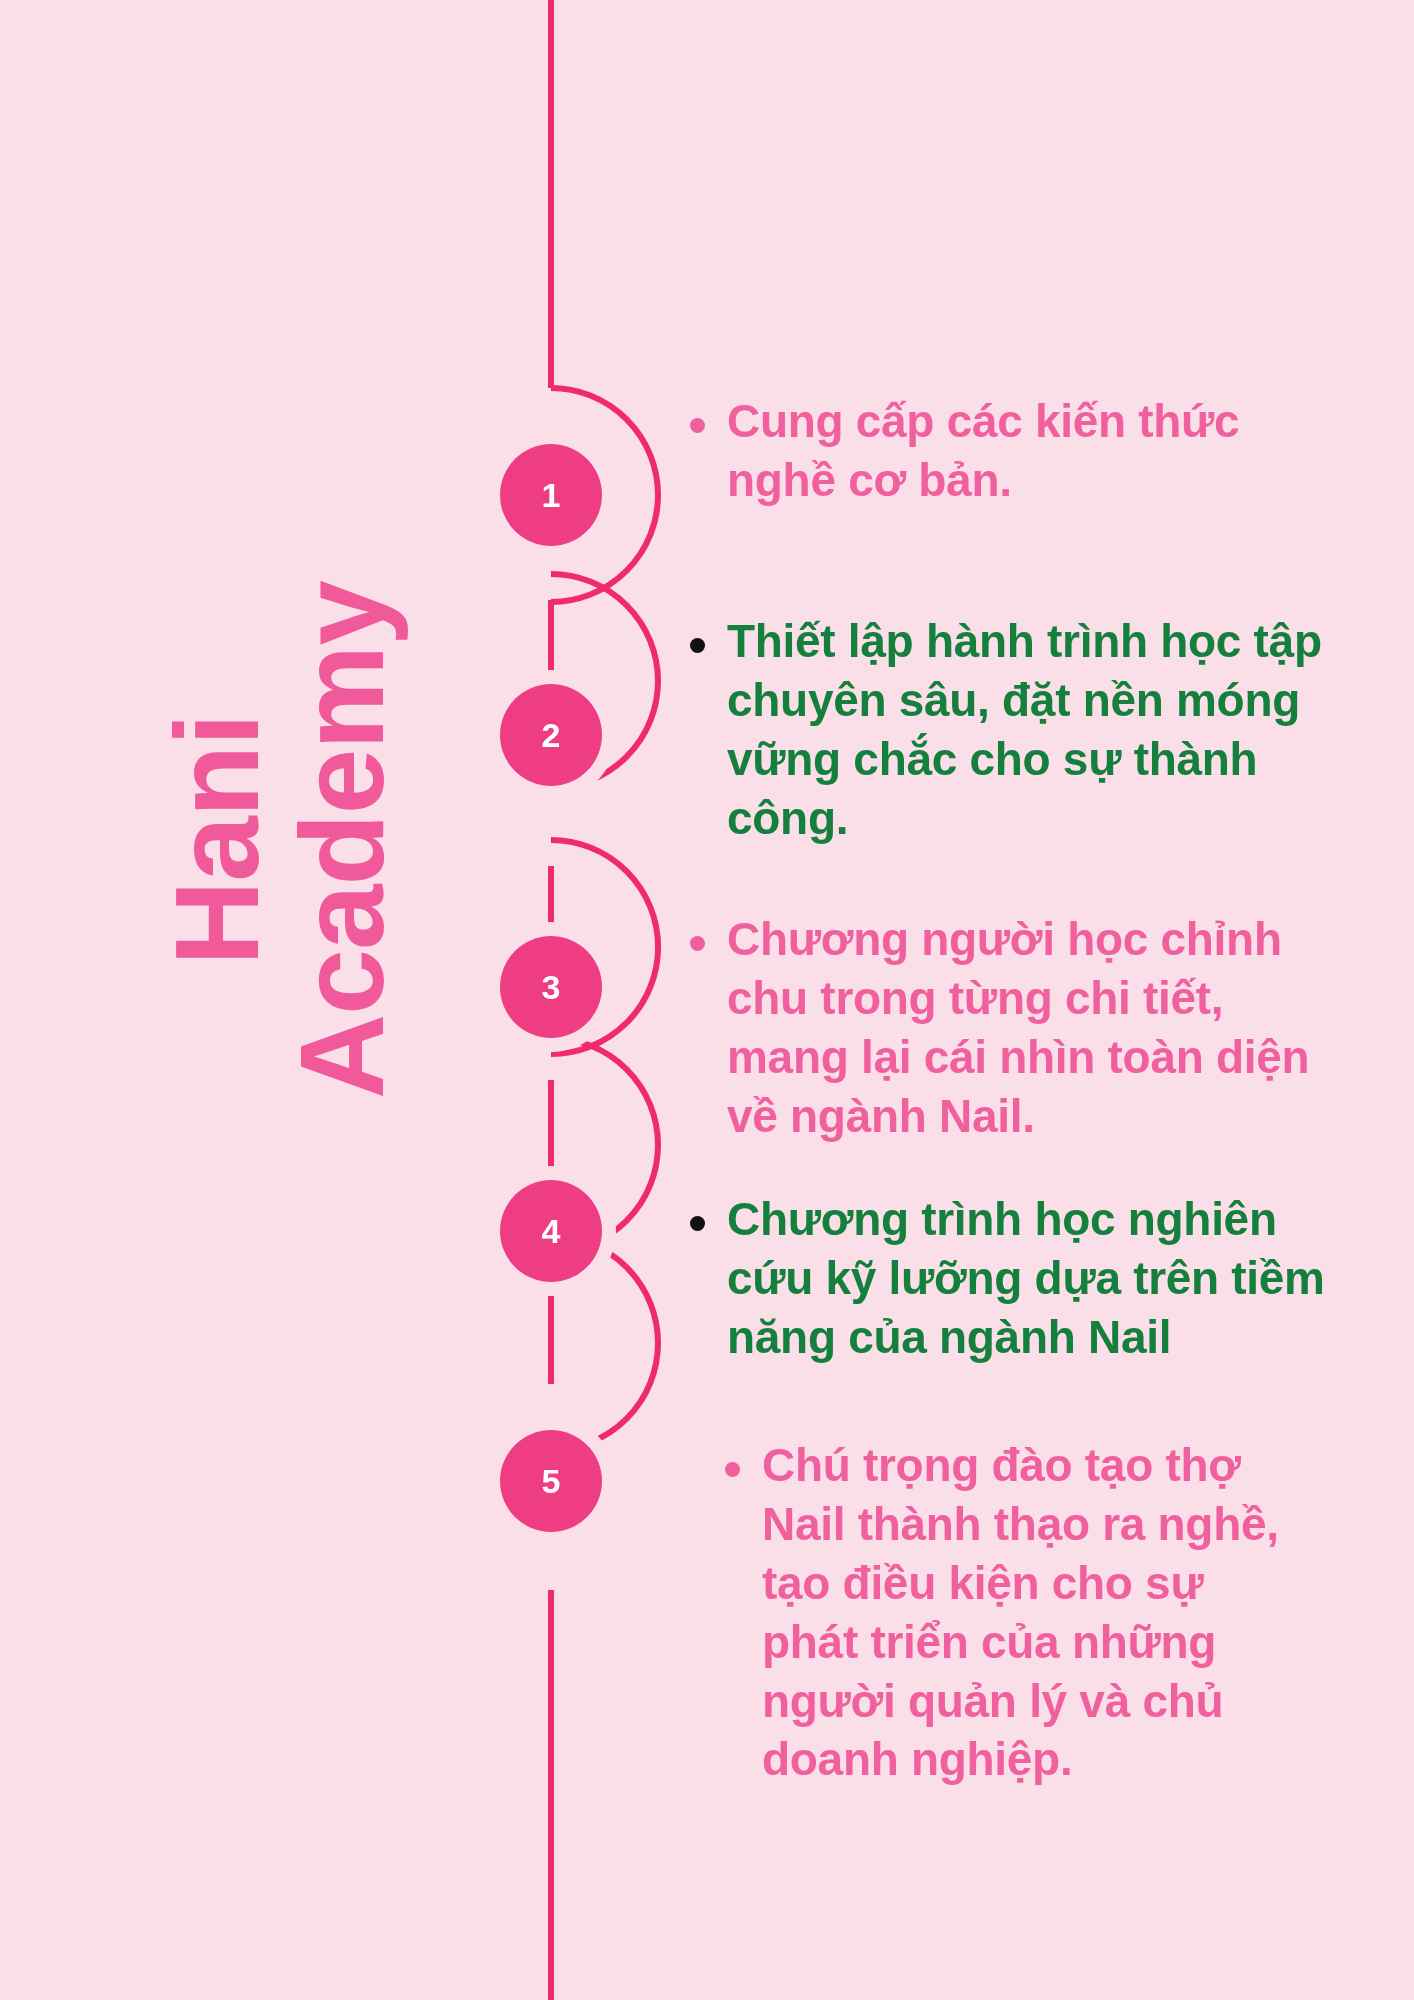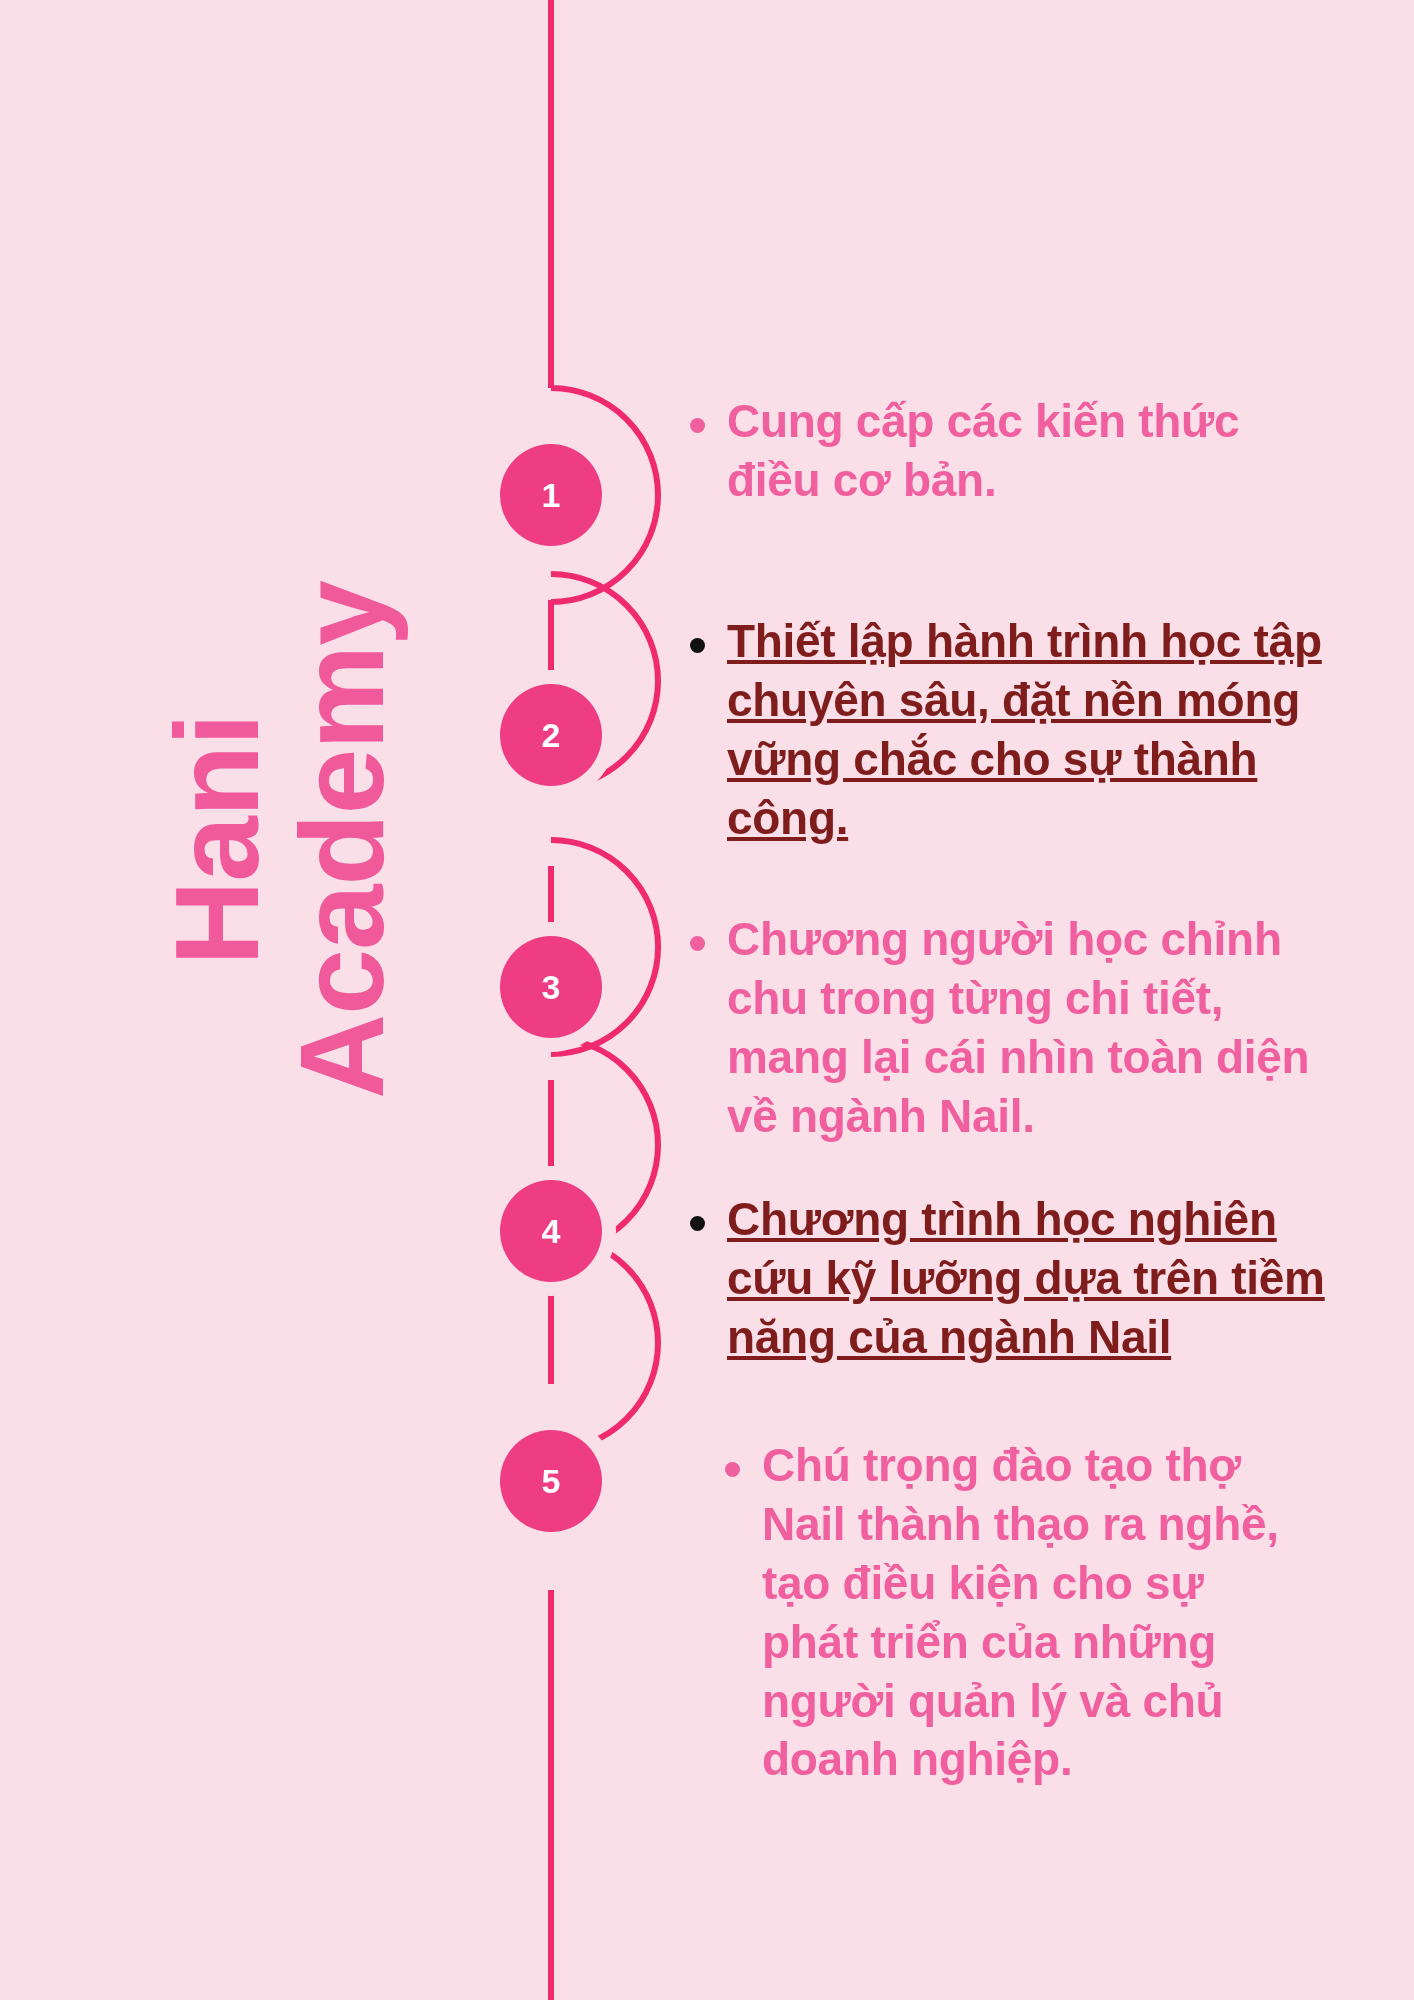--- a/index.html
+++ b/index.html
@@ -103,21 +103,21 @@
   }
   .step-body {
     font-size: 46px;
     line-height: 1.28;
     font-weight: 700;
     letter-spacing: -0.3px;
   }
   .pink .bullet-dot { background: #f0609f; }
   .pink .step-body { color: #f0609f; }
   .dark .bullet-dot { background: #111111; }
-  .dark .step-body { color: #7f1d1d; text-decoration: underline; }
+  .dark .step-body { color: #15803d; }
 </style>
 </head>
 <body>
 
 <div id="brand-panel">
   <div id="brand-title">
     <div class="brand-line">Hani</div>
     <div class="brand-line">Academy</div>
   </div>
 </div>
@@ -152,21 +152,21 @@
 </div>
 <div class="step-node" style="left:500px;top:1180px;">
   <span>4</span>
 </div>
 <div class="step-node" style="left:500px;top:1430px;">
   <span>5</span>
 </div>
 
 <div class="step-text pink" style="left:690px;top:392px;width:560px;">
   <span class="bullet-dot"></span>
-  <span class="step-body">Cung cấp các kiến thức điều cơ bản.</span>
+  <span class="step-body">Cung cấp các kiến thức nghề cơ bản.</span>
 </div>
 
 <div class="step-text dark" style="left:690px;top:612px;width:640px;">
   <span class="bullet-dot"></span>
   <span class="step-body">Thiết lập hành trình học tập chuyên sâu, đặt nền móng vững chắc cho sự thành công.</span>
 </div>
 
 <div class="step-text pink" style="left:690px;top:910px;width:630px;">
   <span class="bullet-dot"></span>
   <span class="step-body">Chương người học chỉnh chu trong từng chi tiết, mang lại cái nhìn toàn diện về ngành Nail.</span>

